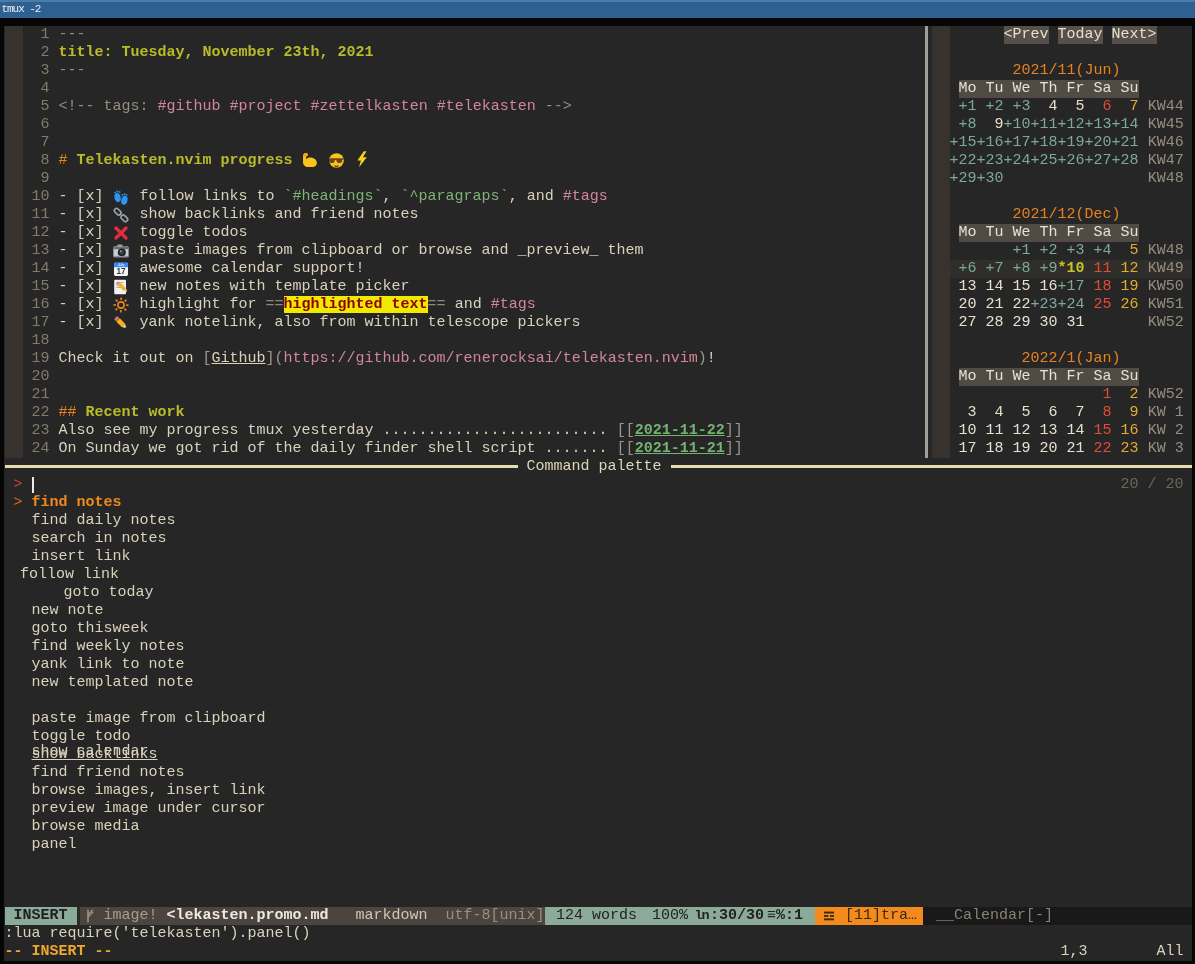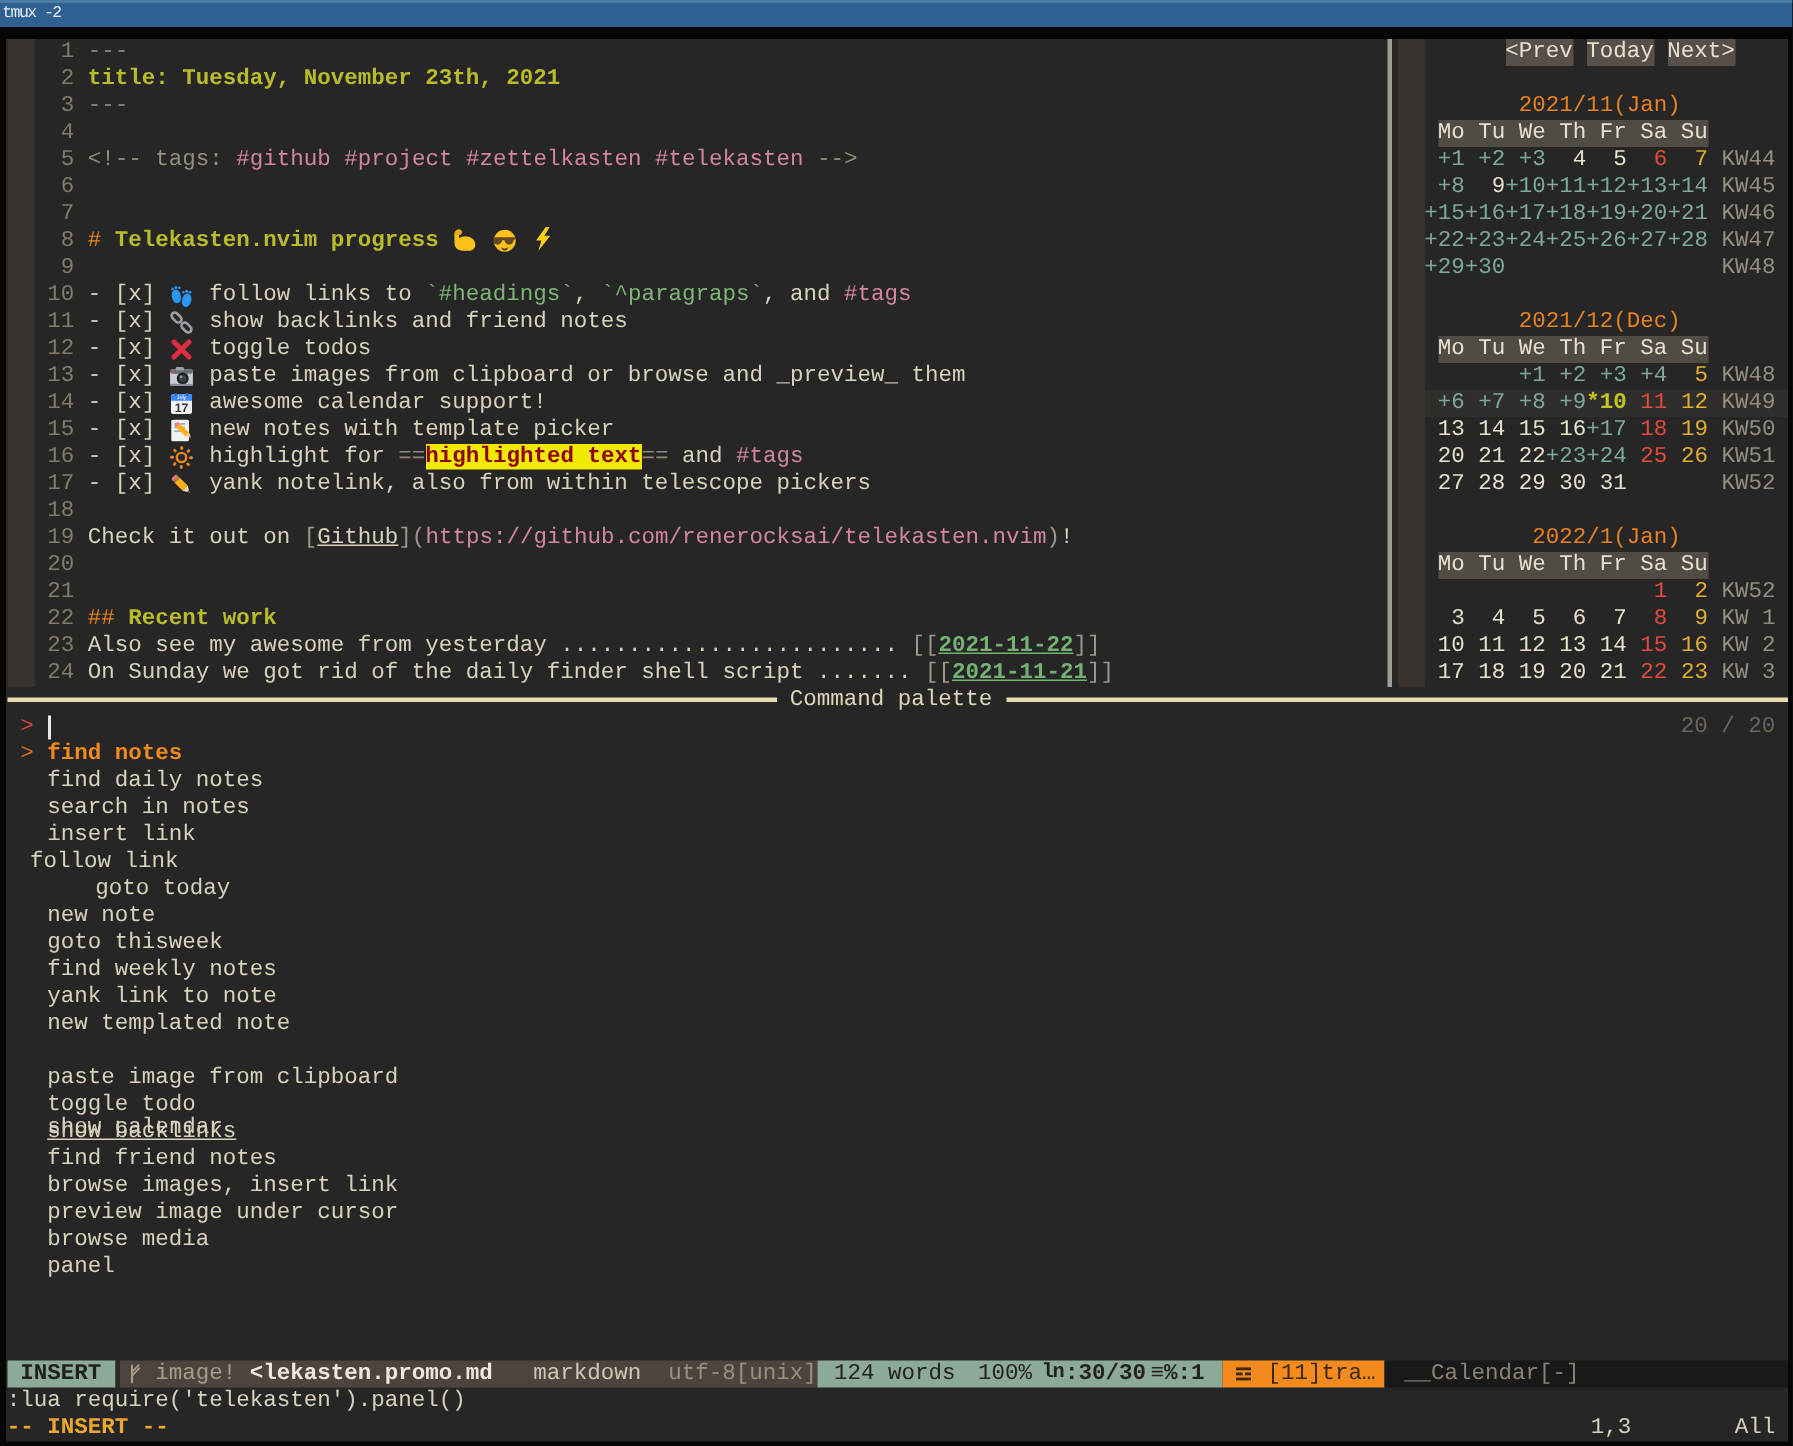--- a/index.html
+++ b/index.html
@@ -27,27 +27,27 @@
 <div class="r" style="left:22.5px;top:242px;"><span style="color:#837c6c;"> 13 </span><span style="color:#d9d2bb;">- [x]    paste images from clipboard or browse and _preview_ them</span></div>
 <div class="r" style="left:22.5px;top:260px;"><span style="color:#837c6c;"> 14 </span><span style="color:#d9d2bb;">- [x]    awesome calendar support!</span></div>
 <div class="r" style="left:22.5px;top:278px;"><span style="color:#837c6c;"> 15 </span><span style="color:#d9d2bb;">- [x]    new notes with template picker</span></div>
 <div class="r" style="left:22.5px;top:296px;"><span style="color:#837c6c;"> 16 </span><span style="color:#d9d2bb;">- [x]    highlight for </span><span style="color:#8f8878;">==</span><span style="background:#f0ea00;color:#8e0005"><b>highlighted text</b></span><span style="color:#8f8878;">==</span><span style="color:#d9d2bb;"> and </span><span style="color:#d3869b;">#tags</span></div>
 <div class="r" style="left:22.5px;top:314px;"><span style="color:#837c6c;"> 17 </span><span style="color:#d9d2bb;">- [x]    yank notelink, also from within telescope pickers</span></div>
 <div class="r" style="left:22.5px;top:332px;"><span style="color:#837c6c;"> 18 </span></div>
 <div class="r" style="left:22.5px;top:350px;"><span style="color:#837c6c;"> 19 </span><span style="color:#d9d2bb;">Check it out on </span><span style="color:#9e978a;">[</span><span style="color:#d9d2bb;text-decoration:underline;">Github</span><span style="color:#9e978a;">](</span><span style="color:#d3869b;">https://github.com/renerocksai/telekasten.nvim</span><span style="color:#9e978a;">)</span><span style="color:#d9d2bb;">!</span></div>
 <div class="r" style="left:22.5px;top:368px;"><span style="color:#837c6c;"> 20 </span></div>
 <div class="r" style="left:22.5px;top:386px;"><span style="color:#837c6c;"> 21 </span></div>
 <div class="r" style="left:22.5px;top:404px;"><span style="color:#837c6c;"> 22 </span><span style="color:#e8821e;">## </span><span style="color:#b9bc28;"><b>Recent work</b></span></div>
-<div class="r" style="left:22.5px;top:422px;"><span style="color:#837c6c;"> 23 </span><span style="color:#d9d2bb;">Also see my awesome from yesterday </span><span style="color:#d9d2bb;">.........................</span><span style="color:#9e978a;"> [[</span><span style="color:#74b272;text-decoration:underline;"><b>2021-11-22</b></span><span style="color:#9e978a;">]]</span></div>
+<div class="r" style="left:22.5px;top:422px;"><span style="color:#837c6c;"> 23 </span><span style="color:#d9d2bb;">Also see my progress tmux yesterday </span><span style="color:#d9d2bb;">.........................</span><span style="color:#9e978a;"> [[</span><span style="color:#74b272;text-decoration:underline;"><b>2021-11-22</b></span><span style="color:#9e978a;">]]</span></div>
 <div class="r" style="left:22.5px;top:440px;"><span style="color:#837c6c;"> 24 </span><span style="color:#d9d2bb;">On Sunday we got rid of the daily finder shell script </span><span style="color:#d9d2bb;">.......</span><span style="color:#9e978a;"> [[</span><span style="color:#74b272;text-decoration:underline;"><b>2021-11-21</b></span><span style="color:#9e978a;">]]</span></div>
 <div class="ab" style="left:1003.5px;top:26px;width:45px;height:18px;background:#57504a"></div>
 <div class="ab" style="left:1057.5px;top:26px;width:45px;height:18px;background:#57504a"></div>
 <div class="ab" style="left:1111.5px;top:26px;width:45px;height:18px;background:#57504a"></div>
 <div class="r" style="left:1003.5px;top:26px;"><span style="color:#e7e0cd;">&lt;Prev</span> <span style="color:#e7e0cd;">Today</span> <span style="color:#e7e0cd;">Next&gt;</span></div>
-<div class="r" style="left:1012.5px;top:62px;"><span style="color:#e8821e;">2021/11(Jan)</span></div>
+<div class="r" style="left:1012.5px;top:62px;"><span style="color:#e8821e;">2021/11(Jun)</span></div>
 <div class="r" style="left:1012.5px;top:206px;"><span style="color:#e8821e;">2021/12(Dec)</span></div>
 <div class="r" style="left:1021.5px;top:350px;"><span style="color:#e8821e;">2022/1(Jan)</span></div>
 <div class="ab" style="left:958.5px;top:80px;width:180px;height:18px;background:#514b46"></div>
 <div class="r" style="left:958.5px;top:80px;"><span style="color:#e7e0cd;">Mo Tu We Th Fr Sa Su</span></div>
 <div class="ab" style="left:958.5px;top:224px;width:180px;height:18px;background:#514b46"></div>
 <div class="r" style="left:958.5px;top:224px;"><span style="color:#e7e0cd;">Mo Tu We Th Fr Sa Su</span></div>
 <div class="ab" style="left:958.5px;top:368px;width:180px;height:18px;background:#514b46"></div>
 <div class="r" style="left:958.5px;top:368px;"><span style="color:#e7e0cd;">Mo Tu We Th Fr Sa Su</span></div>
 <div class="ab" style="left:949.5px;top:260px;width:242.5px;height:18px;background:#2f2e2a"></div>
 <div class="r" style="left:949.5px;top:98px;"><span style="color:#7ca99a;"> +1</span><span style="color:#7ca99a;"> +2</span><span style="color:#7ca99a;"> +3</span><span style="color:#e7e0cd;">  4</span><span style="color:#e7e0cd;">  5</span><span style="color:#e24b3a;">  6</span><span style="color:#e2ae2c;">  7</span><span style="color:#958d80;"> </span><span style="color:#958d80;">KW44</span></div>

